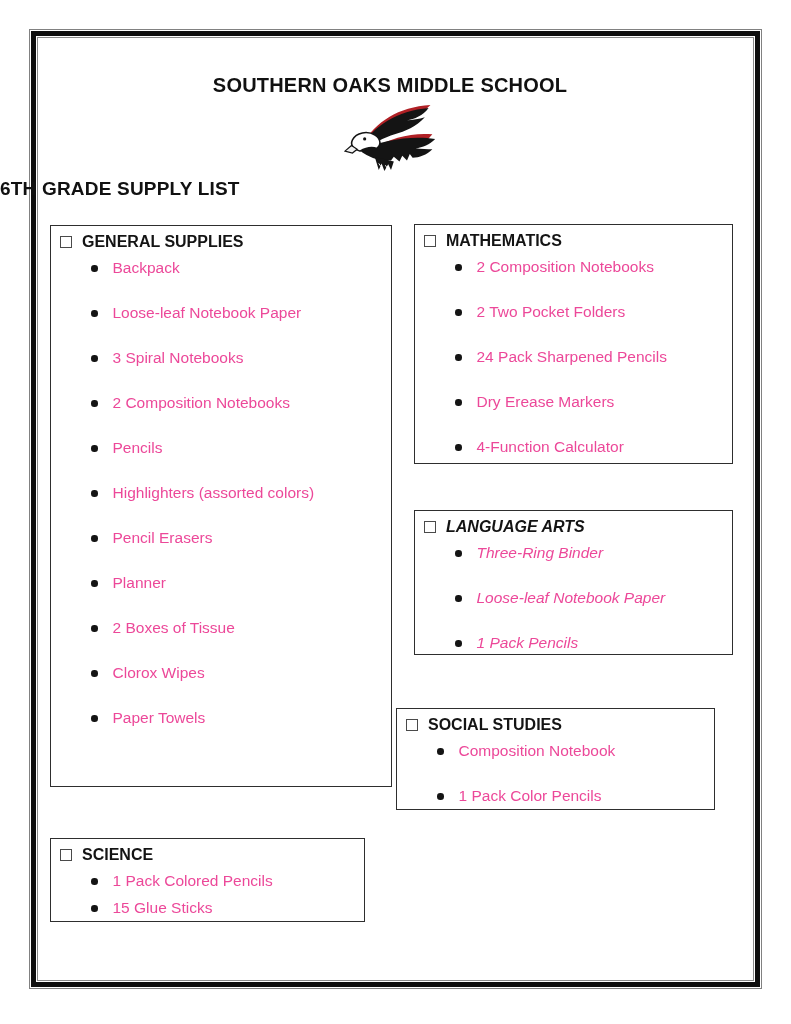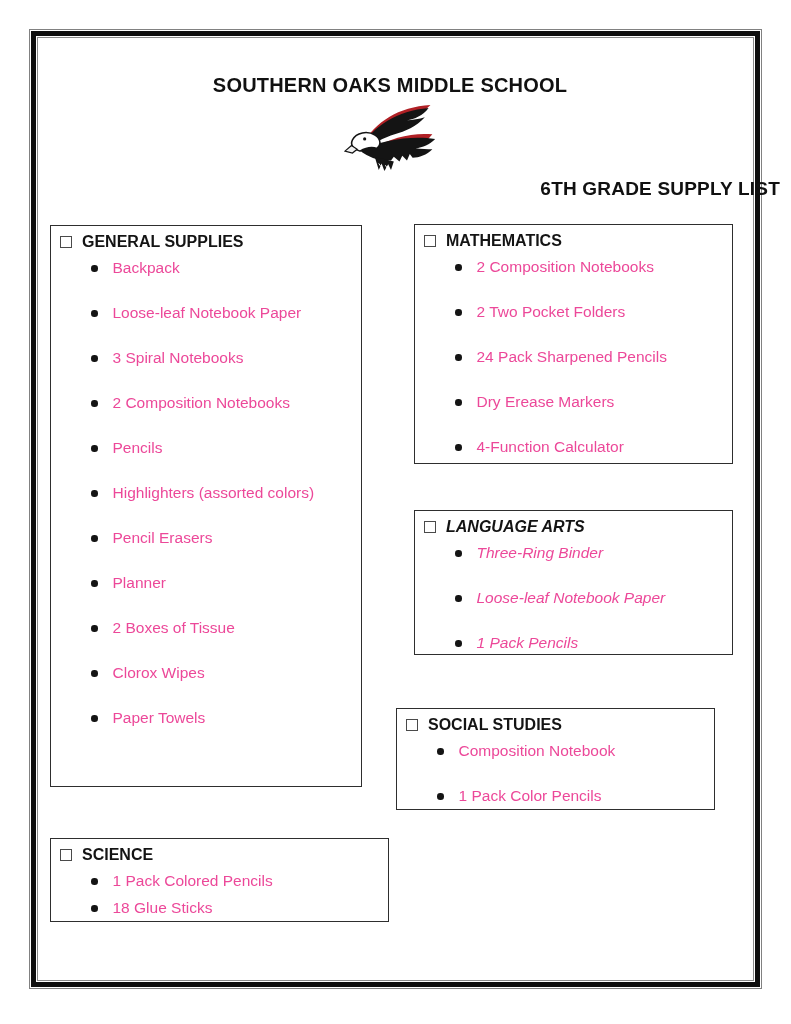--- a/index.html
+++ b/index.html
@@ -28,34 +28,34 @@
   .school-name {
     position:absolute; left:0; top:74px; width:780px;
     text-align:center; font-size:20px; font-weight:bold;
     letter-spacing:0.2px; color:#111;
   }
   .logo-wrap {
     position:absolute; left:344px; top:103px; width:94px; height:70px;
   }
   .list-title {
     position:absolute; left:0; top:178px; width:780px;
-    text-align:right; font-size:19px; font-weight:bold;
+    text-align:left; font-size:19px; font-weight:bold;
     letter-spacing:0.2px; color:#111;
   }
   
   .supply-box {
     position:absolute; box-sizing:border-box;
     border:1px solid #2e2e2e; background:#fff;
     padding:7px 6px 0 9px;
   }
-  .box-general-supplies { left:50px;  top:225px; width:312px; height:562px; }
+  .box-general-supplies { left:50px;  top:225px; width:342px; height:562px; }
   .box-mathematics      { left:414px; top:224px; width:319px; height:240px; }
   .box-language-arts    { left:414px; top:510px; width:319px; height:145px;font-style:italic; }
   .box-social-studies   { left:396px; top:708px; width:319px; height:102px; }
-  .box-science          { left:50px;  top:838px; width:339px; height:84px;  }
+  .box-science          { left:50px;  top:838px; width:315px; height:84px;  }
   .box-header { display:flex; align-items:center; height:18px; }
   .checkbox {
     width:12px; height:12px; box-sizing:border-box;
     border:1.5px solid #4a4a4a; background:#fff; flex:none;
   }
   .box-title {
     margin-left:10px; font-size:16px; font-weight:bold; color:#141414;
     white-space:nowrap;
   }
   ul.items {
@@ -231,17 +231,17 @@
       <span class="checkbox"></span>
       <span class="box-title">SCIENCE</span>
     </div>
     <ul class="items">
         <li>
           <span class="bullet"></span>
           <span class="item-text">1 Pack Colored Pencils</span>
         </li>
         <li>
           <span class="bullet"></span>
-          <span class="item-text">18 Glue Sticks</span>
+          <span class="item-text">15 Glue Sticks</span>
         </li>
       </ul>
   </div>
   </div>
 
 </body></html>

